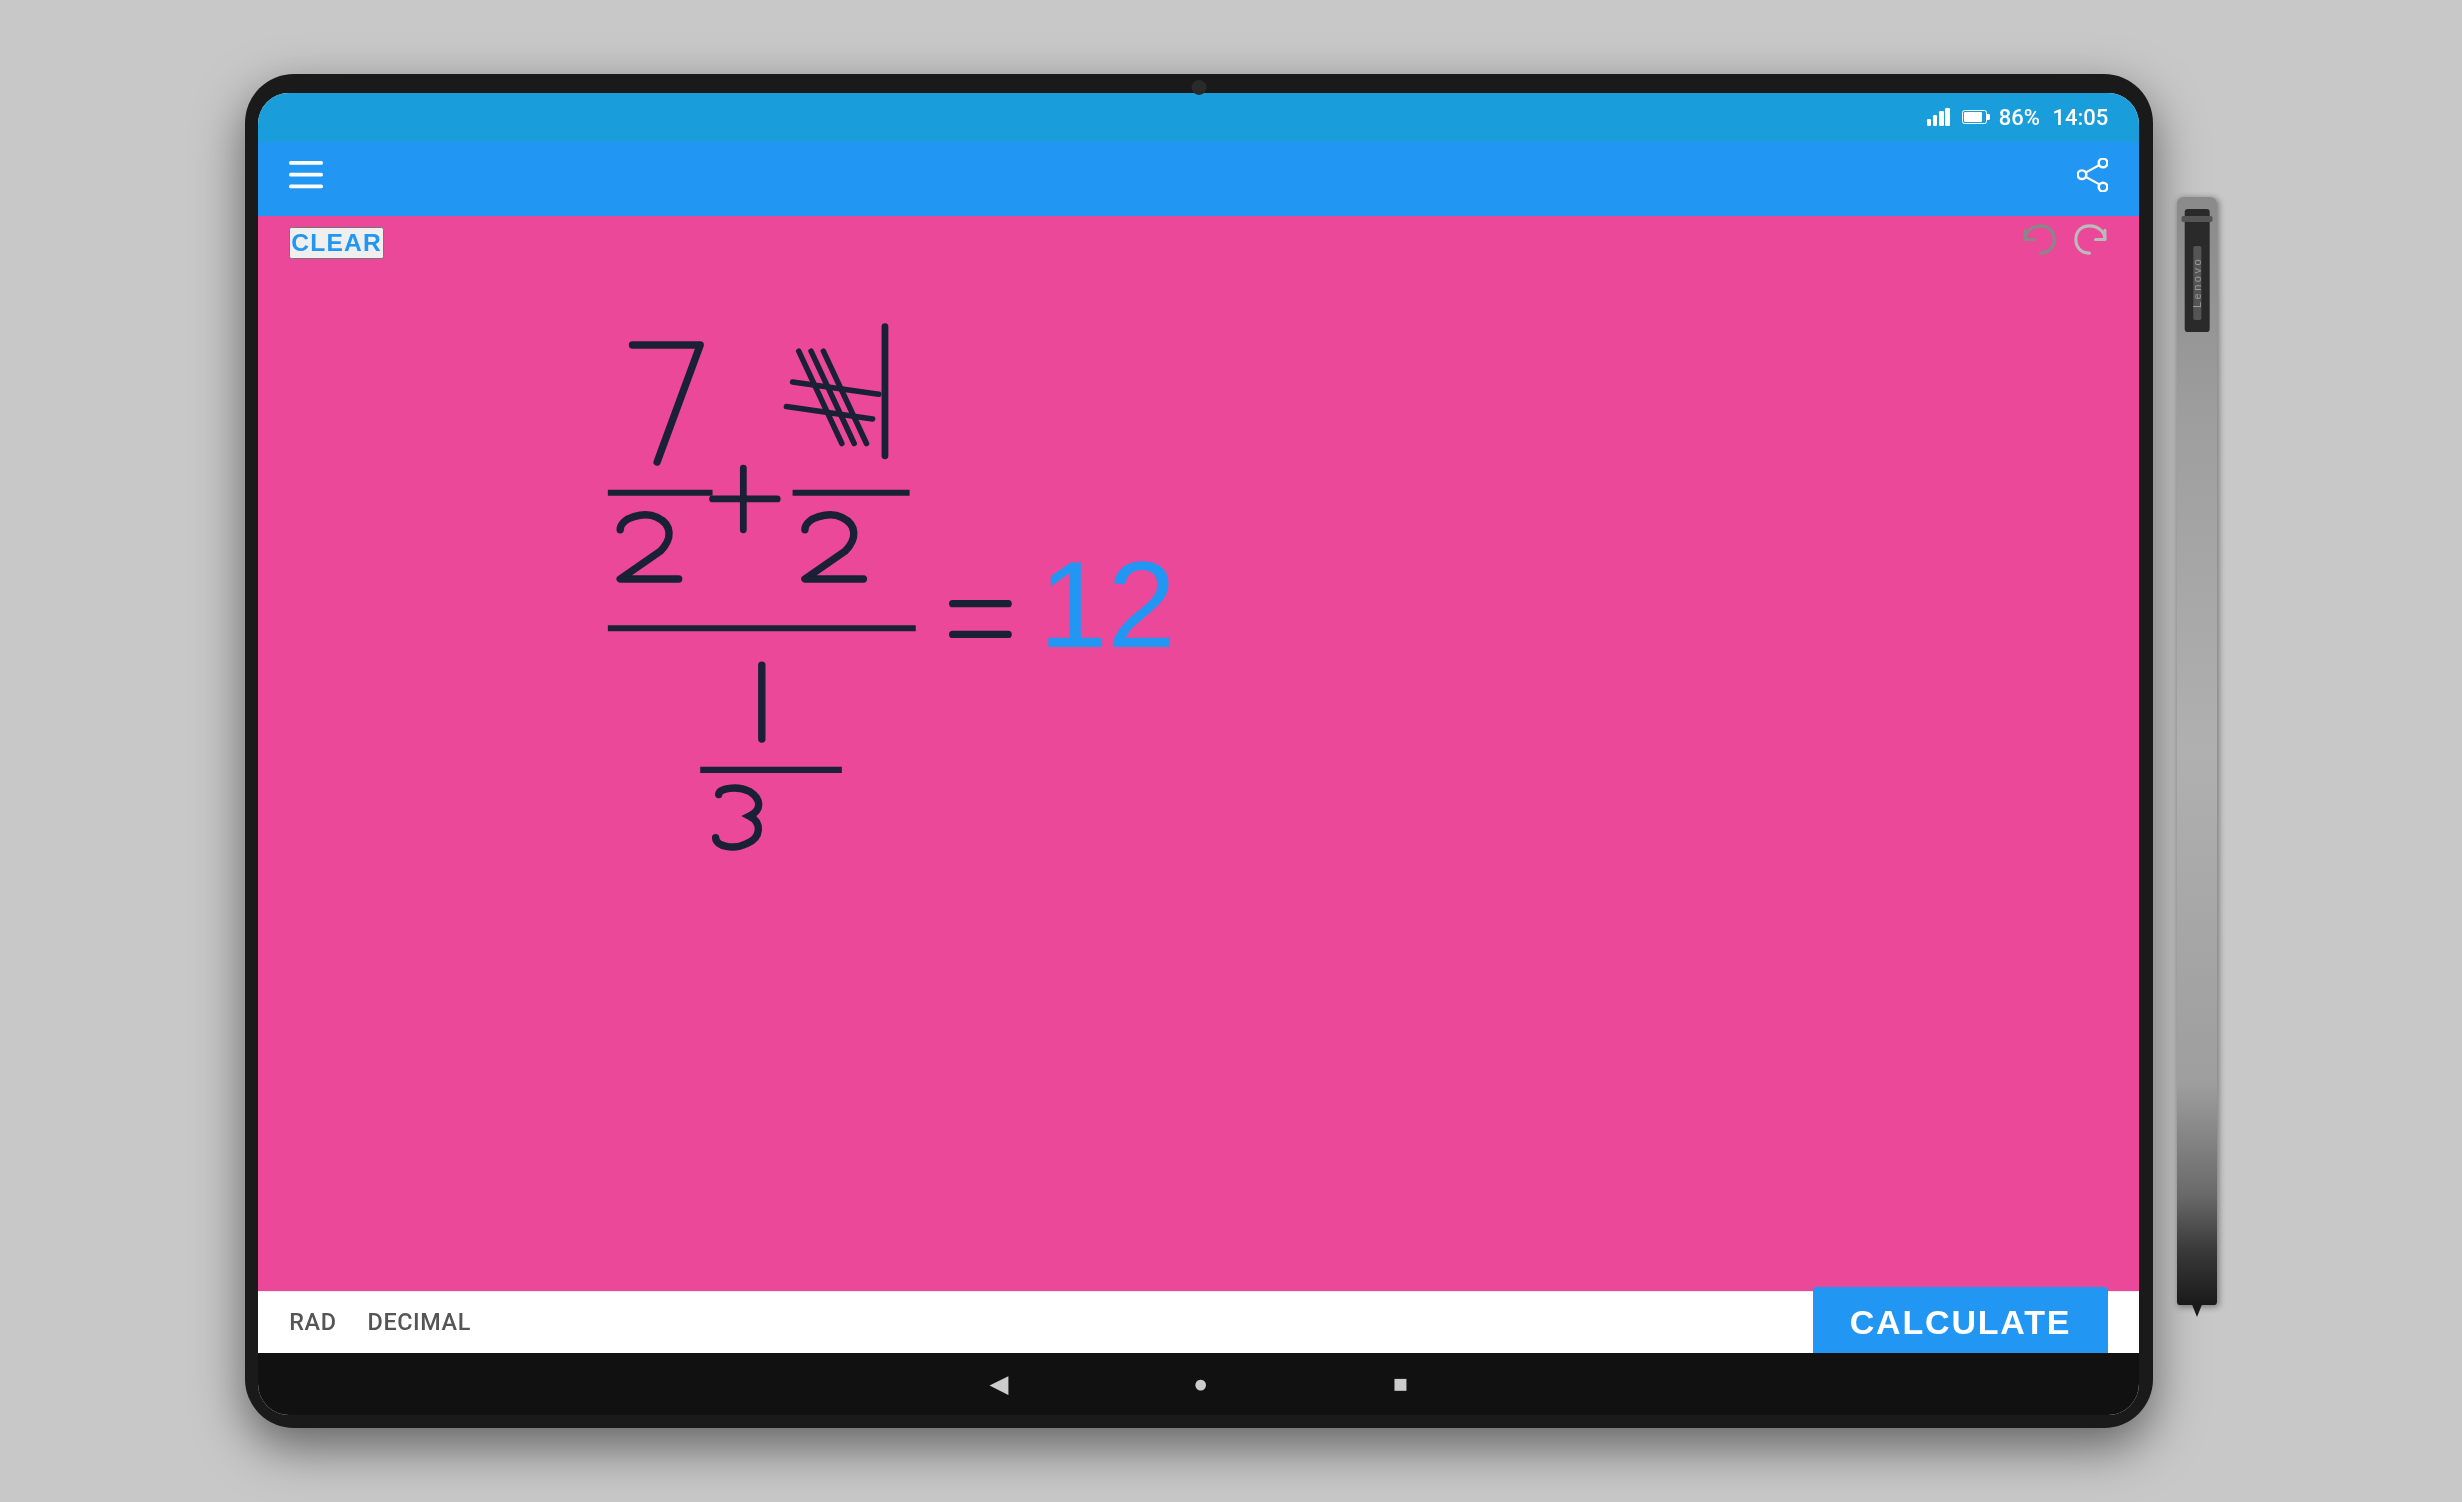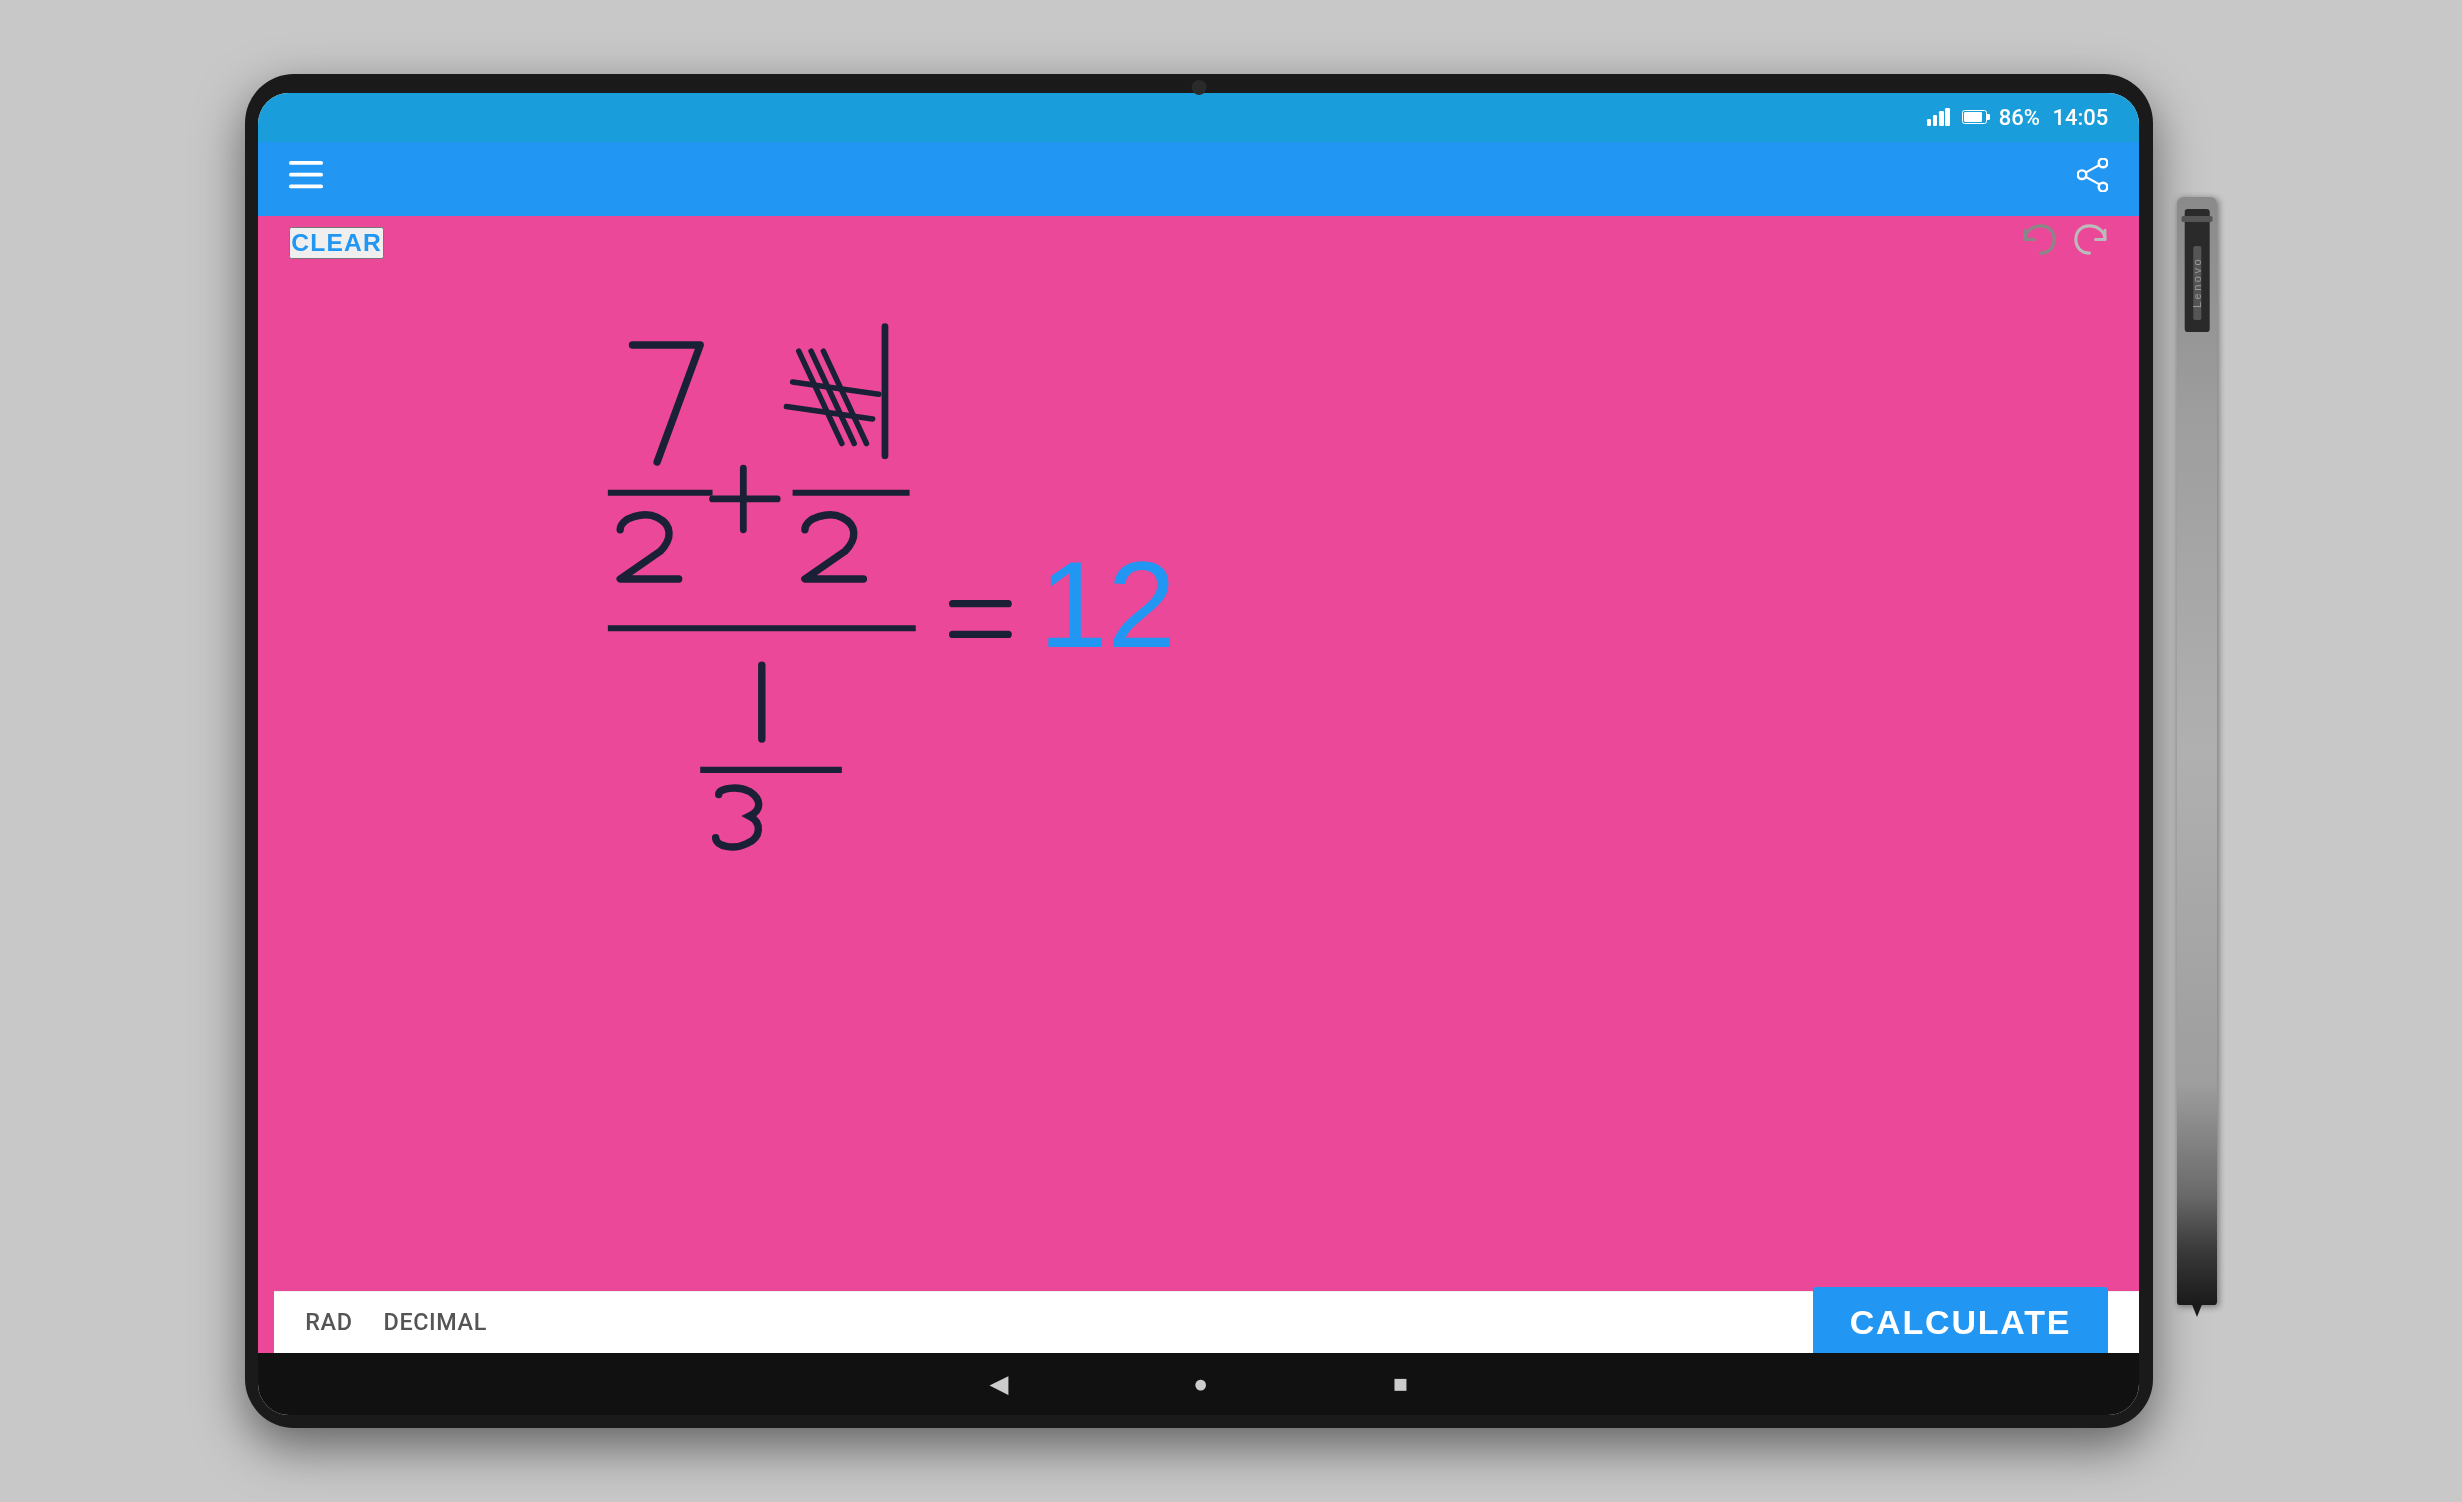--- a/index.html
+++ b/index.html
@@ -150,21 +150,21 @@
       display: flex;
       align-items: center;
       justify-content: center;
       text-decoration: underline;
     }
 
     
     .bottom-toolbar {
       position: absolute;
       bottom: 0;
-      left: 16px;
+      left: 0;
       right: 0;
       height: 62px;
       display: flex;
       align-items: center;
       justify-content: space-between;
       padding: 0 31px;
       background: #fff;
       border-top: 0.6px solid #eee;
     }
 

